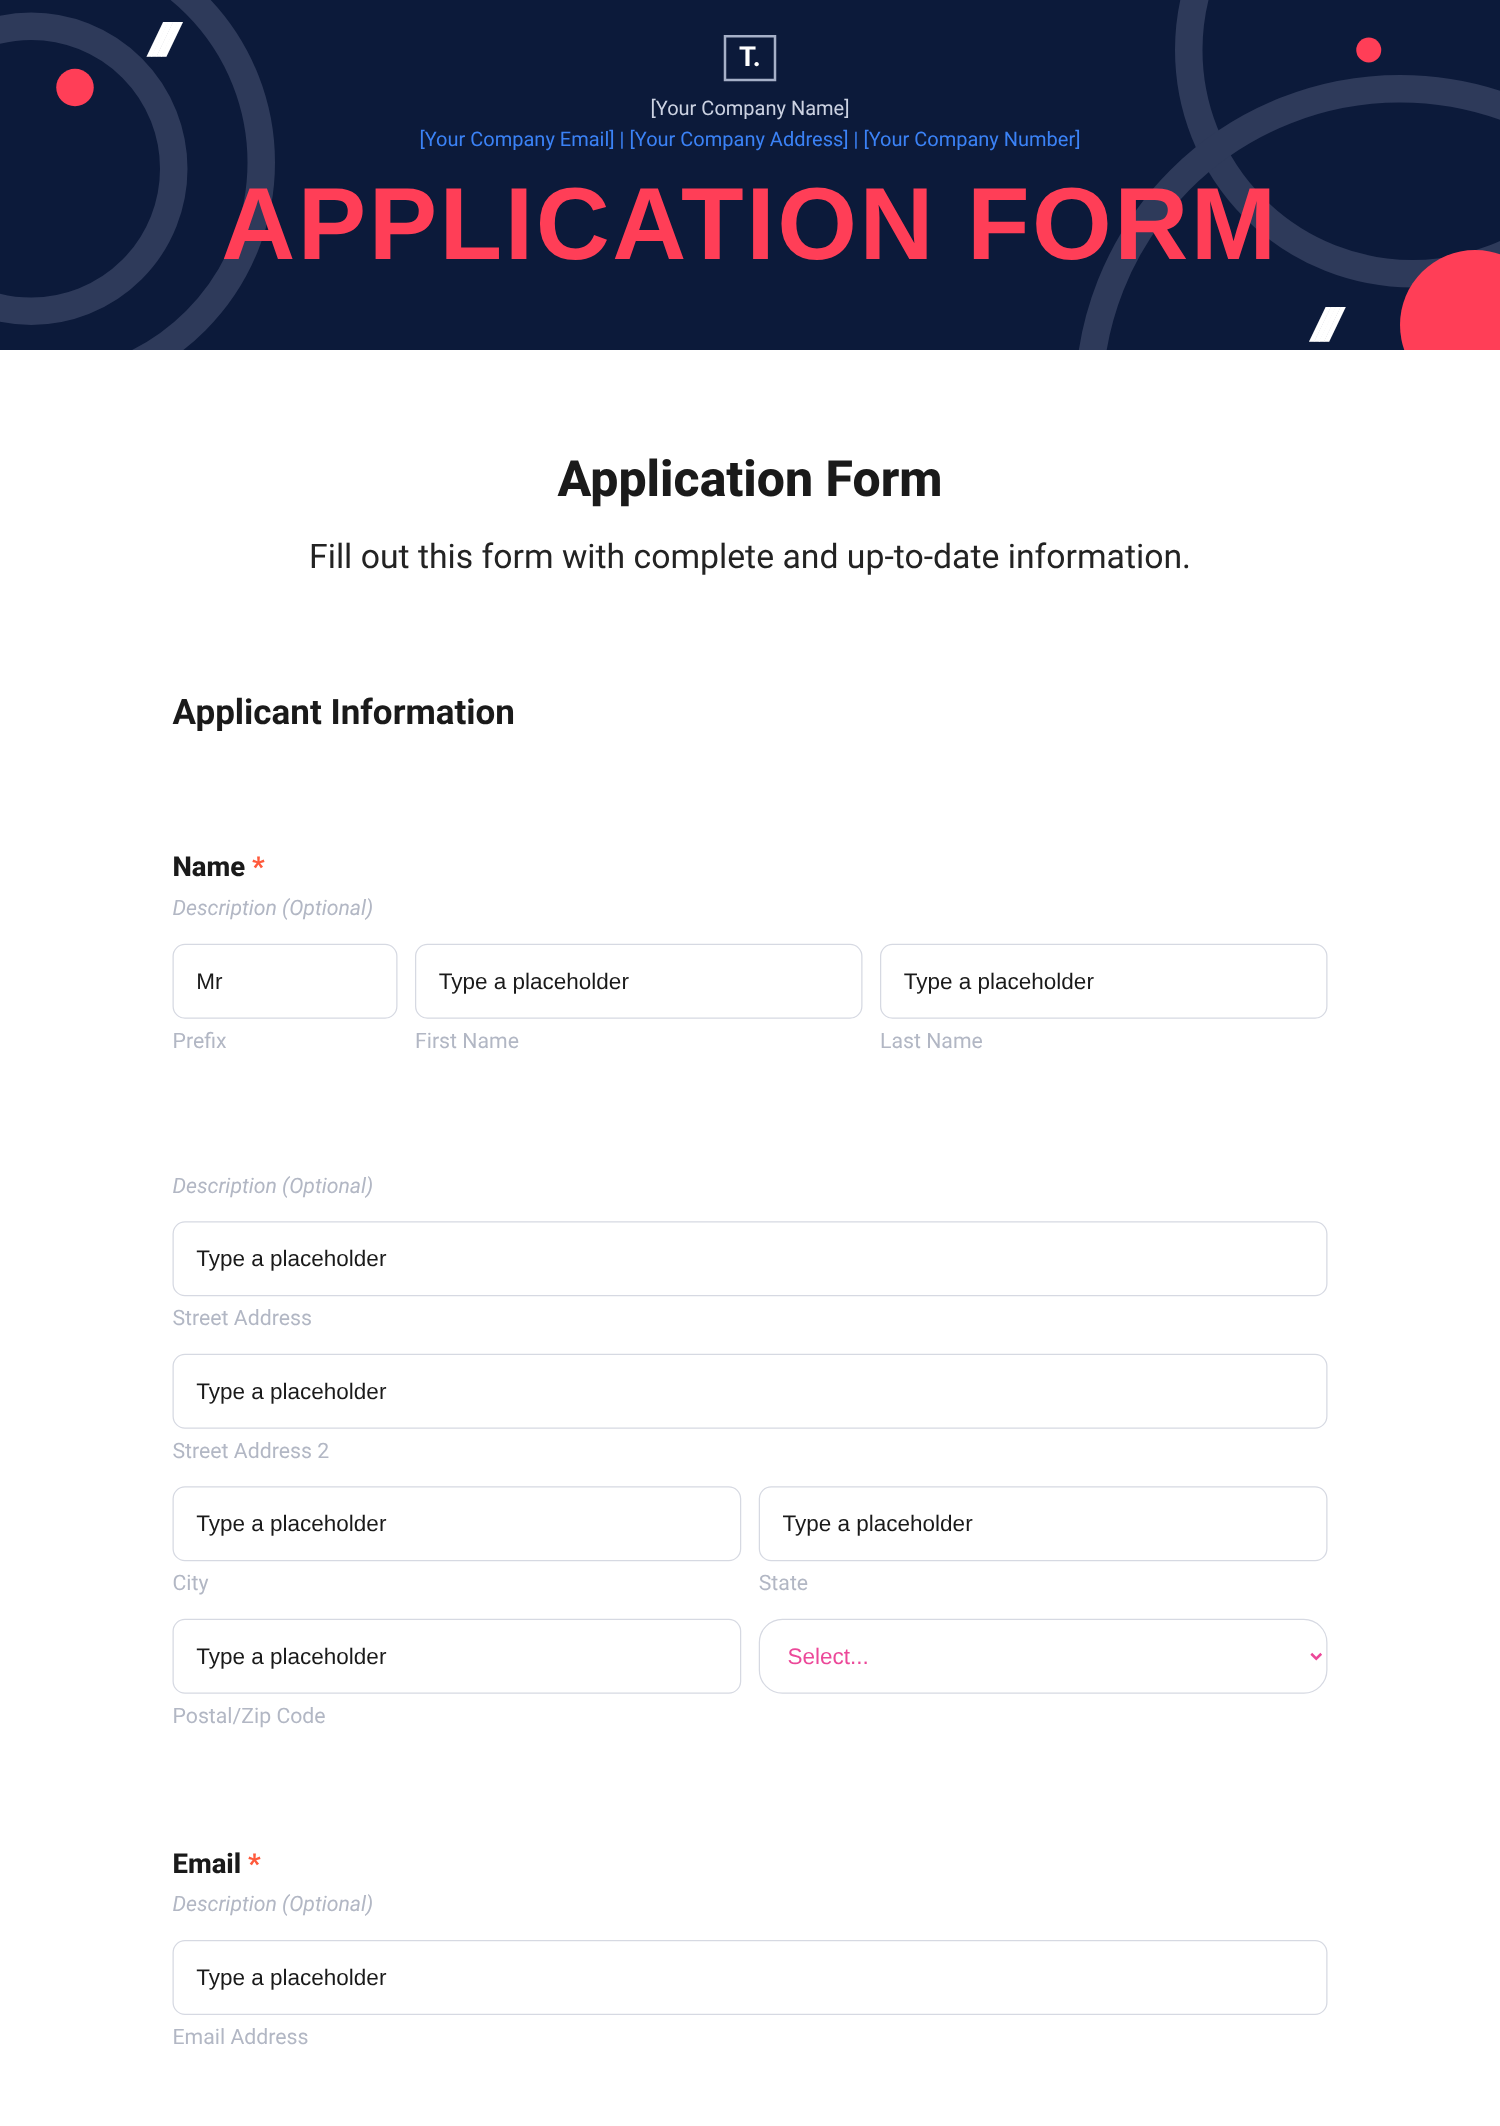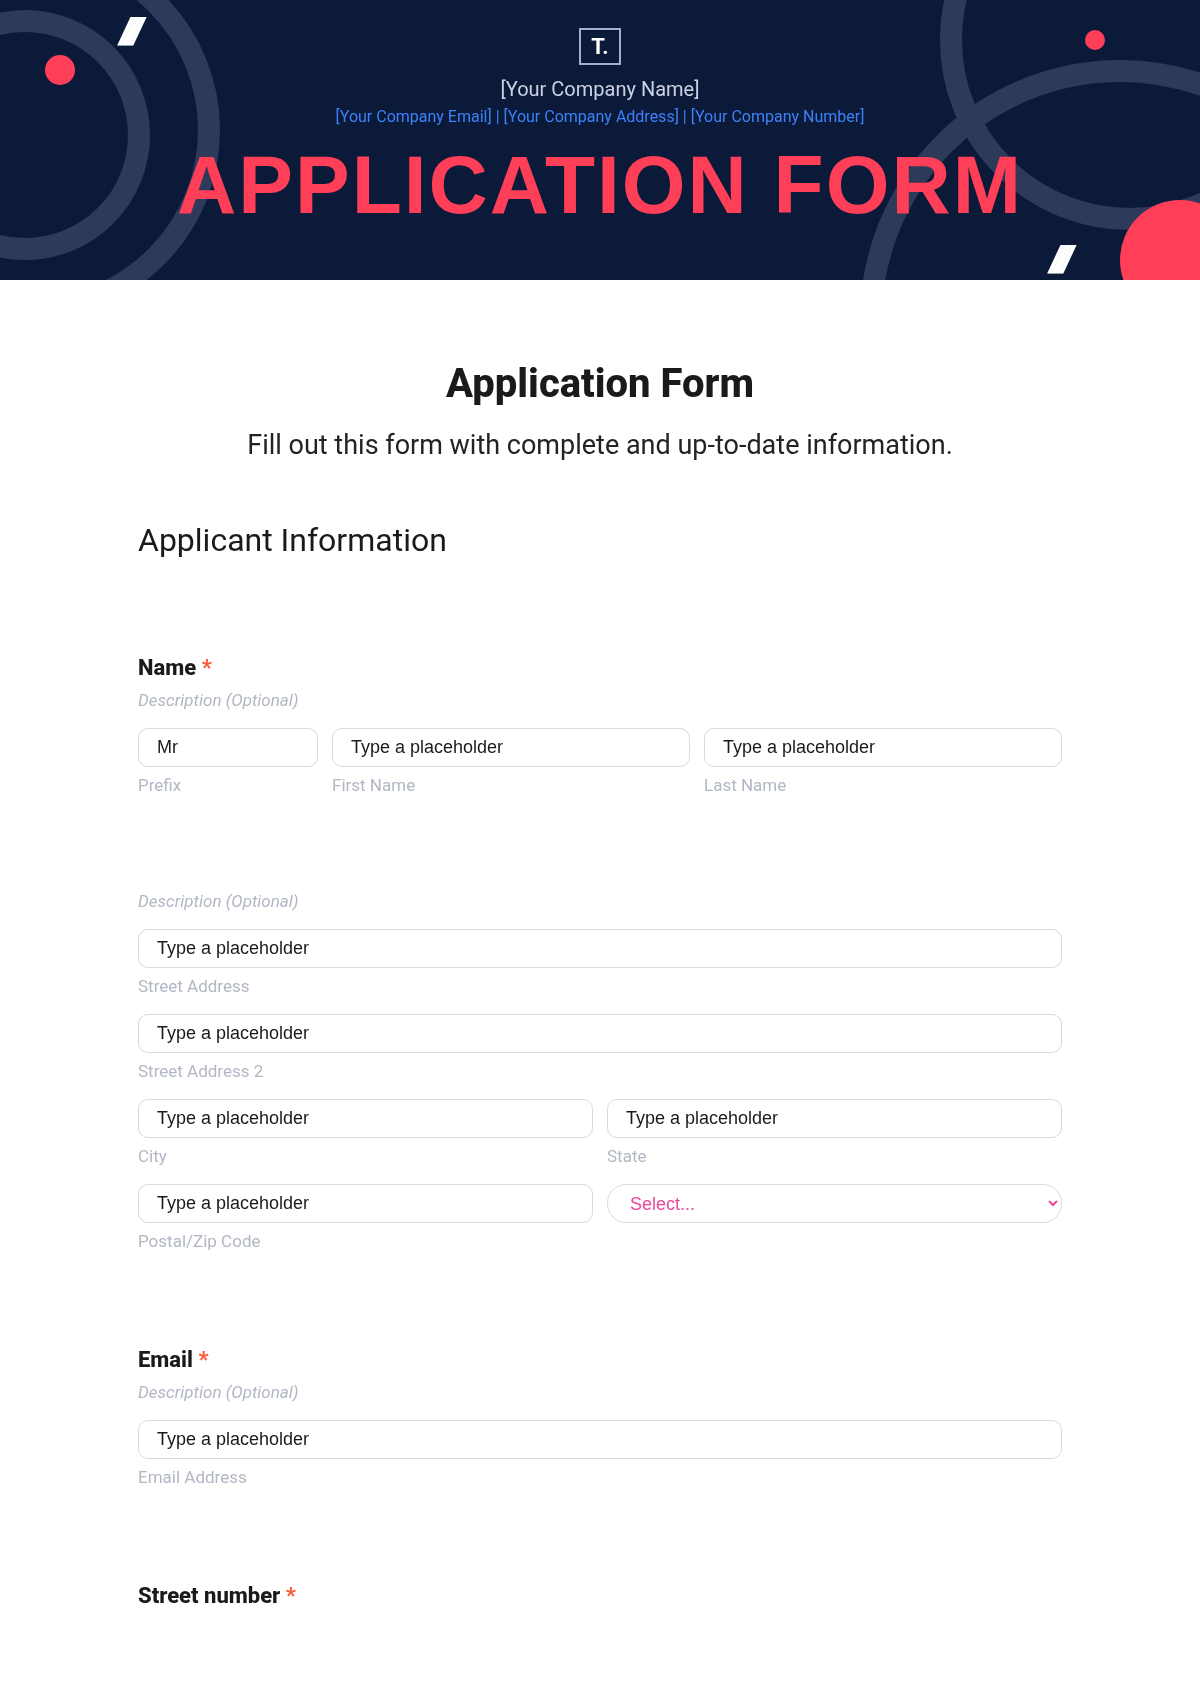--- a/index.html
+++ b/index.html
@@ -28,40 +28,40 @@
 .stripes1 { left: 120px; top: 10px; }
 .stripes2 { right: 130px; bottom: 0px; }
 .header-center {
   position: relative; z-index: 2;
   text-align: center; padding-top: 28px;
 }
 .logo-box {
   display: inline-block; border: 2px solid #a6b0c8; padding: 4px 10px;
   color: #fff; font-weight: 700; font-size: 22px;
 }
-.company-name { color: #ccd2e2; font-size: 20px; margin-top: 12px; }
+.company-name { color: #ccd2e2; font-size: 16px; margin-top: 12px; }
 .company-contacts { color: #3b82f6; font-size: 16px; margin-top: 6px; }
 .hero-title {
   color: #ff3e57; font-size: 82px; font-weight: 900;
   letter-spacing: 2px; margin-top: 12px;
   font-family: Impact, "Arial Black", sans-serif;
 }
 .content { width: 924px; margin: 0 auto; padding: 80px 0 60px 0; }
 .form-title { text-align: center; font-size: 40px; font-weight: 800; }
 .form-subtitle { text-align: center; font-size: 27px; margin-top: 22px; color: #232323;}
-.section-title { font-size: 32px; font-weight: 400; margin-top: 60px; }
+.section-title { font-size: 28px; font-weight: 700; margin-top: 92px; }
 .field-group { margin-top: 96px; }
 .field-label { font-size: 22px; font-weight: 800; }
 .req { color: #ff5a3c; }
 .desc { color: #b2b7c4; font-style: italic; font-size: 17px; margin-top: 10px; }
 .row { display: flex; gap: 14px; margin-top: 18px; }
 .col { flex: 1; }
 .col-prefix { flex: 0 0 180px; }
 input.text, select.text {
-  width: 100%; height: 39px; border: 1px solid #d6d9e2; border-radius: 10px;
+  width: 100%; height: 60px; border: 1px solid #d6d9e2; border-radius: 10px;
   padding: 0 18px; font-size: 18px; color: #1a1a1a; background:#fff;
 }
 input.text::placeholder { color: #1a1a1a; }
 select.text { color: #ec4899; border-radius: 19px; }
 .sublabel { color: #b2b7c4; font-size: 17px; margin-top: 8px; }
 .single { margin-top: 18px; }
 </style>
 </head>
 <body>
 

